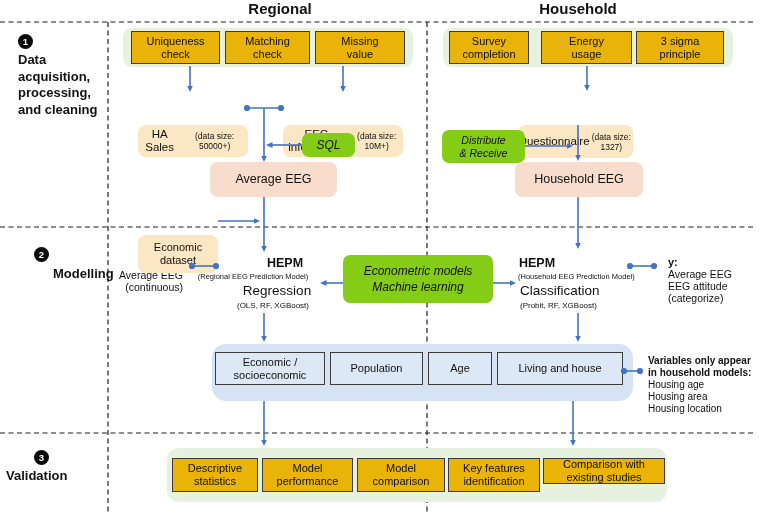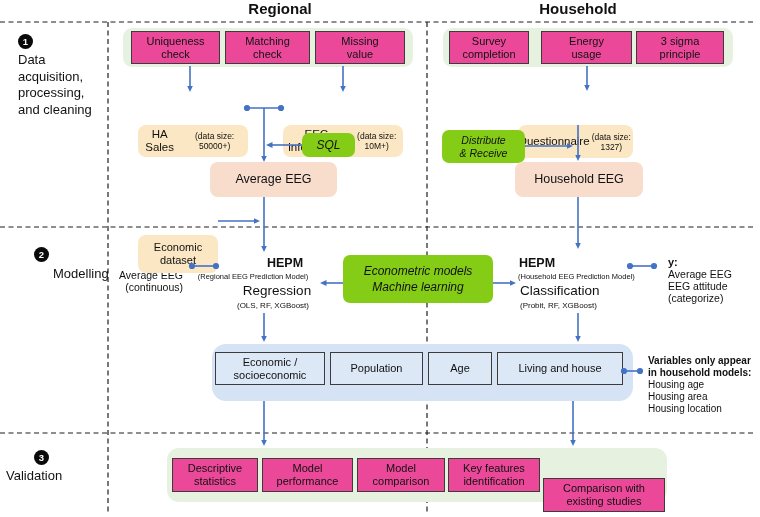--- a/index.html
+++ b/index.html
@@ -6,26 +6,26 @@
   body{width:760px;height:517px;overflow:hidden;
        font-family:"Liberation Sans","DejaVu Sans",sans-serif;color:#111;}
   .stage{position:relative;width:760px;height:517px;}
   svg.layer{position:absolute;left:0;top:0;pointer-events:none;}
   .underlay{z-index:0;}
   .overlay{z-index:6;}
   .abs{position:absolute;box-sizing:border-box;}
   .hdr{font-weight:bold;font-size:15px;transform:translateX(-50%);white-space:nowrap;z-index:2;}
   .badge{width:15px;height:15px;border-radius:50%;background:#0a0a0a;color:#fff;
          font-size:9.5px;font-weight:bold;display:flex;align-items:center;justify-content:center;z-index:2;}
-  .seclabel{font-weight:normal;font-size:13px;line-height:16.5px;white-space:pre-line;z-index:2;}
+  .seclabel{font-weight:bold;font-size:13px;line-height:16.5px;white-space:pre-line;z-index:2;}
   .panel-green{background:#e7f1df;border-radius:9px;z-index:1;}
   .panel-blue{background:#d6e3f5;border-radius:14px;z-index:1;}
   .box{display:flex;align-items:center;justify-content:center;text-align:center;
        white-space:pre-line;z-index:2;line-height:13px;font-size:11px;}
-  .gbox{background:#ec4899;border:1.4px solid #3c3c3c;}
+  .gbox{background:#eab308;border:1.4px solid #3c3c3c;}
   .bbox{background:#dde8f7;border:1.4px solid #3c3c3c;}
   .ybox{background:#fbe7c3;border-radius:8px;flex-direction:row;line-height:12px;margin-top:34px;}
   .sbox{background:#f8ddcd;border-radius:8px;font-size:12.5px;}
   .grnd{background:#84cc16;border-radius:7px;font-style:italic;}
   .sub{font-size:8.5px;line-height:10px;}
   .t115{font-size:11.5px;line-height:13px;}
   .model-name{font-weight:bold;font-size:12.5px;white-space:nowrap;z-index:2;}
   .model-full{font-size:7.5px;white-space:nowrap;z-index:2;}
   .model-method{font-size:13.5px;white-space:nowrap;z-index:2;}
   .model-algos{font-size:8px;white-space:nowrap;z-index:2;}
@@ -143,21 +143,21 @@
 
   <div class="abs panel-green" style="left:167px;top:448px;width:500px;height:54px;border-radius:12px;"></div>
   <div class="abs box gbox" style="left:172px;top:458px;width:86px;height:34px;">Descriptive
 statistics</div>
   <div class="abs box gbox" style="left:262px;top:458px;width:91px;height:34px;">Model
 performance</div>
   <div class="abs box gbox" style="left:357px;top:458px;width:88px;height:34px;">Model
 comparison</div>
   <div class="abs box gbox" style="left:448px;top:458px;width:92px;height:34px;">Key features
 identification</div>
-  <div class="abs box gbox" style="left:543px;top:478px;width:122px;height:34px;">Comparison with
+  <div class="abs box gbox" style="left:543px;top:458px;width:122px;height:26px;">Comparison with
 existing studies</div>
 
   <svg class="layer overlay" width="760" height="517" viewBox="0 0 760 517">
     <defs>
       <marker id="arr" markerWidth="8" markerHeight="8" refX="0.5" refY="3" orient="auto" markerUnits="userSpaceOnUse">
         <path d="M0,0 L6.5,3 L0,6 Z" fill="#4472c4"></path>
       </marker>
     </defs>
     <g stroke="#4472c4" stroke-width="1.6" fill="none">
       <path d="M190,66 V86" marker-end="url(#arr)"></path>

